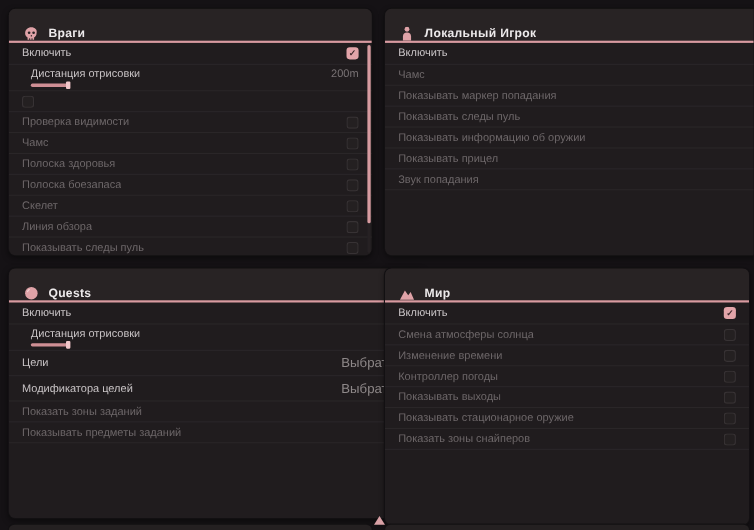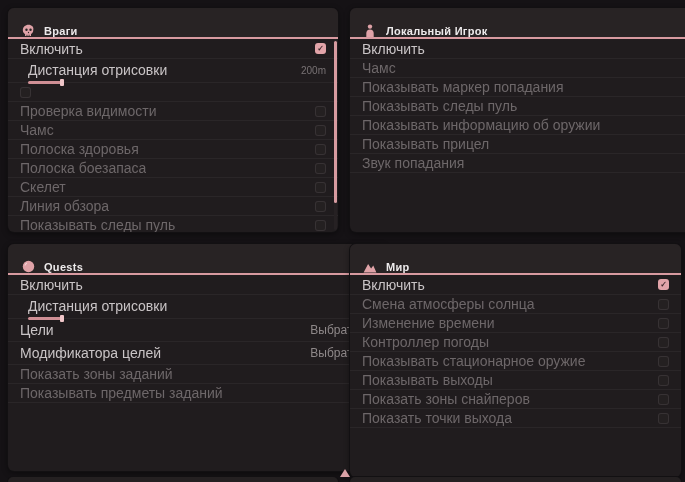--- a/index.html
+++ b/index.html
@@ -19,21 +19,21 @@
   }
   .panel-title{color:#edeaeb;font-size:11px;font-weight:bold;letter-spacing:.3px;}
   .icon{display:flex;align-items:center;justify-content:center;width:14px;}
   .rows{position:relative;}
   .row{
     box-sizing:border-box;display:flex;align-items:center;justify-content:space-between;
     padding:0 12px;border-bottom:1px solid #2a2628;
   }
   .row.cb-row{height:19px;}
   .row.first-row{height:20px;}
-  .row .lbl{font-size:14px;color:#6d6769;white-space:nowrap;overflow:hidden;}
+  .row .lbl{font-size:10px;color:#6d6769;white-space:nowrap;overflow:hidden;}
   .row.bright .lbl{color:#c9c4c6;}
   .checkbox{
     width:11px;height:11px;border-radius:3px;background:#242021;
     box-shadow:inset 0 0 0 1px #373234;flex:0 0 auto;
     display:flex;align-items:center;justify-content:center;
     font-size:8px;line-height:1;color:transparent;
   }
   .checkbox.checked{background:#e2a4a9;box-shadow:none;color:#3c2629;font-weight:bold;}
   .slider-row{display:block;height:24px;padding-top:3px;padding-left:20px;}
   .sr-top{display:flex;align-items:center;justify-content:space-between;}
@@ -229,33 +229,29 @@
       </div>
       <div class="row cb-row">
         <span class="lbl">Изменение времени</span>
         <span class="checkbox"></span>
       </div>
       <div class="row cb-row">
         <span class="lbl">Контроллер погоды</span>
         <span class="checkbox"></span>
       </div>
       <div class="row cb-row">
+        <span class="lbl">Показывать выходы</span>
+        <span class="checkbox"></span>
+      </div>
+      <div class="row cb-row">
         <span class="lbl">Показывать стационарное оружие</span>
         <span class="checkbox"></span>
       </div>
       <div class="row cb-row">
-        <span class="lbl">Показывать выходы</span>
-        <span class="checkbox"></span>
-      </div>
-      <div class="row cb-row">
         <span class="lbl">Показать зоны снайперов</span>
-        <span class="checkbox"></span>
-      </div>
-      <div class="row cb-row">
-        <span class="lbl">Показать точки выхода</span>
         <span class="checkbox"></span>
       </div>
     </div>
 </div>
 
 <div class="stub" style="left:8px;width:330px"></div>
 <div class="stub" style="left:350px;width:331px"></div>
 <div class="tri"></div>
 
 </body></html>

